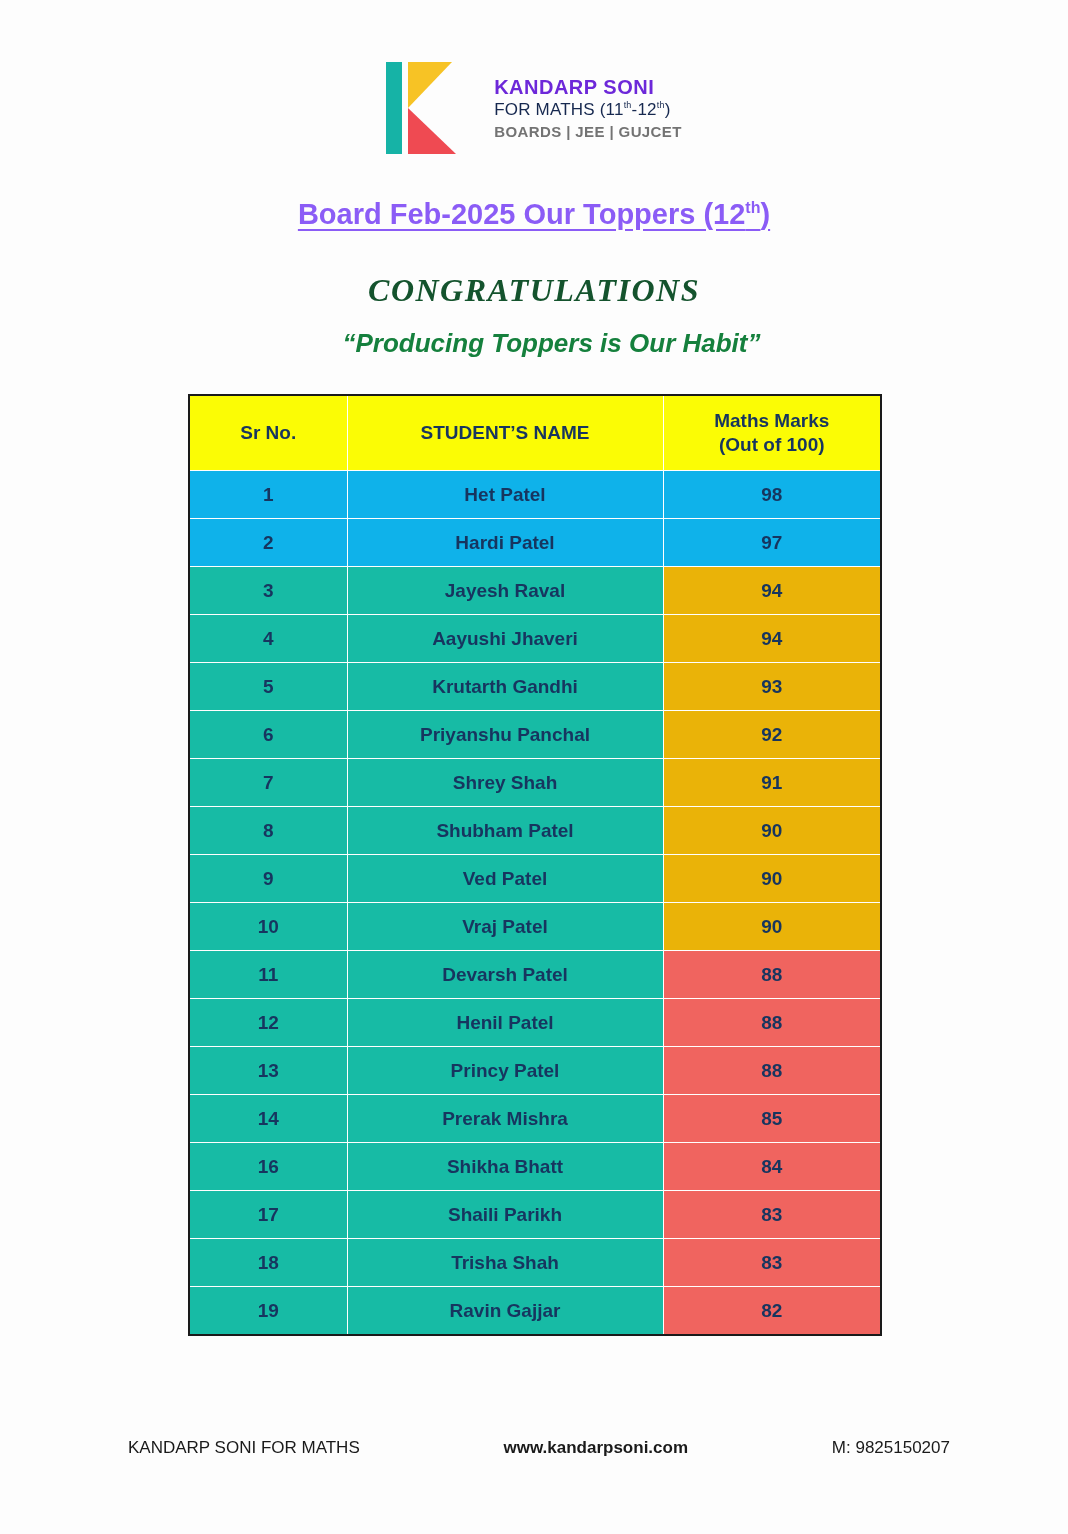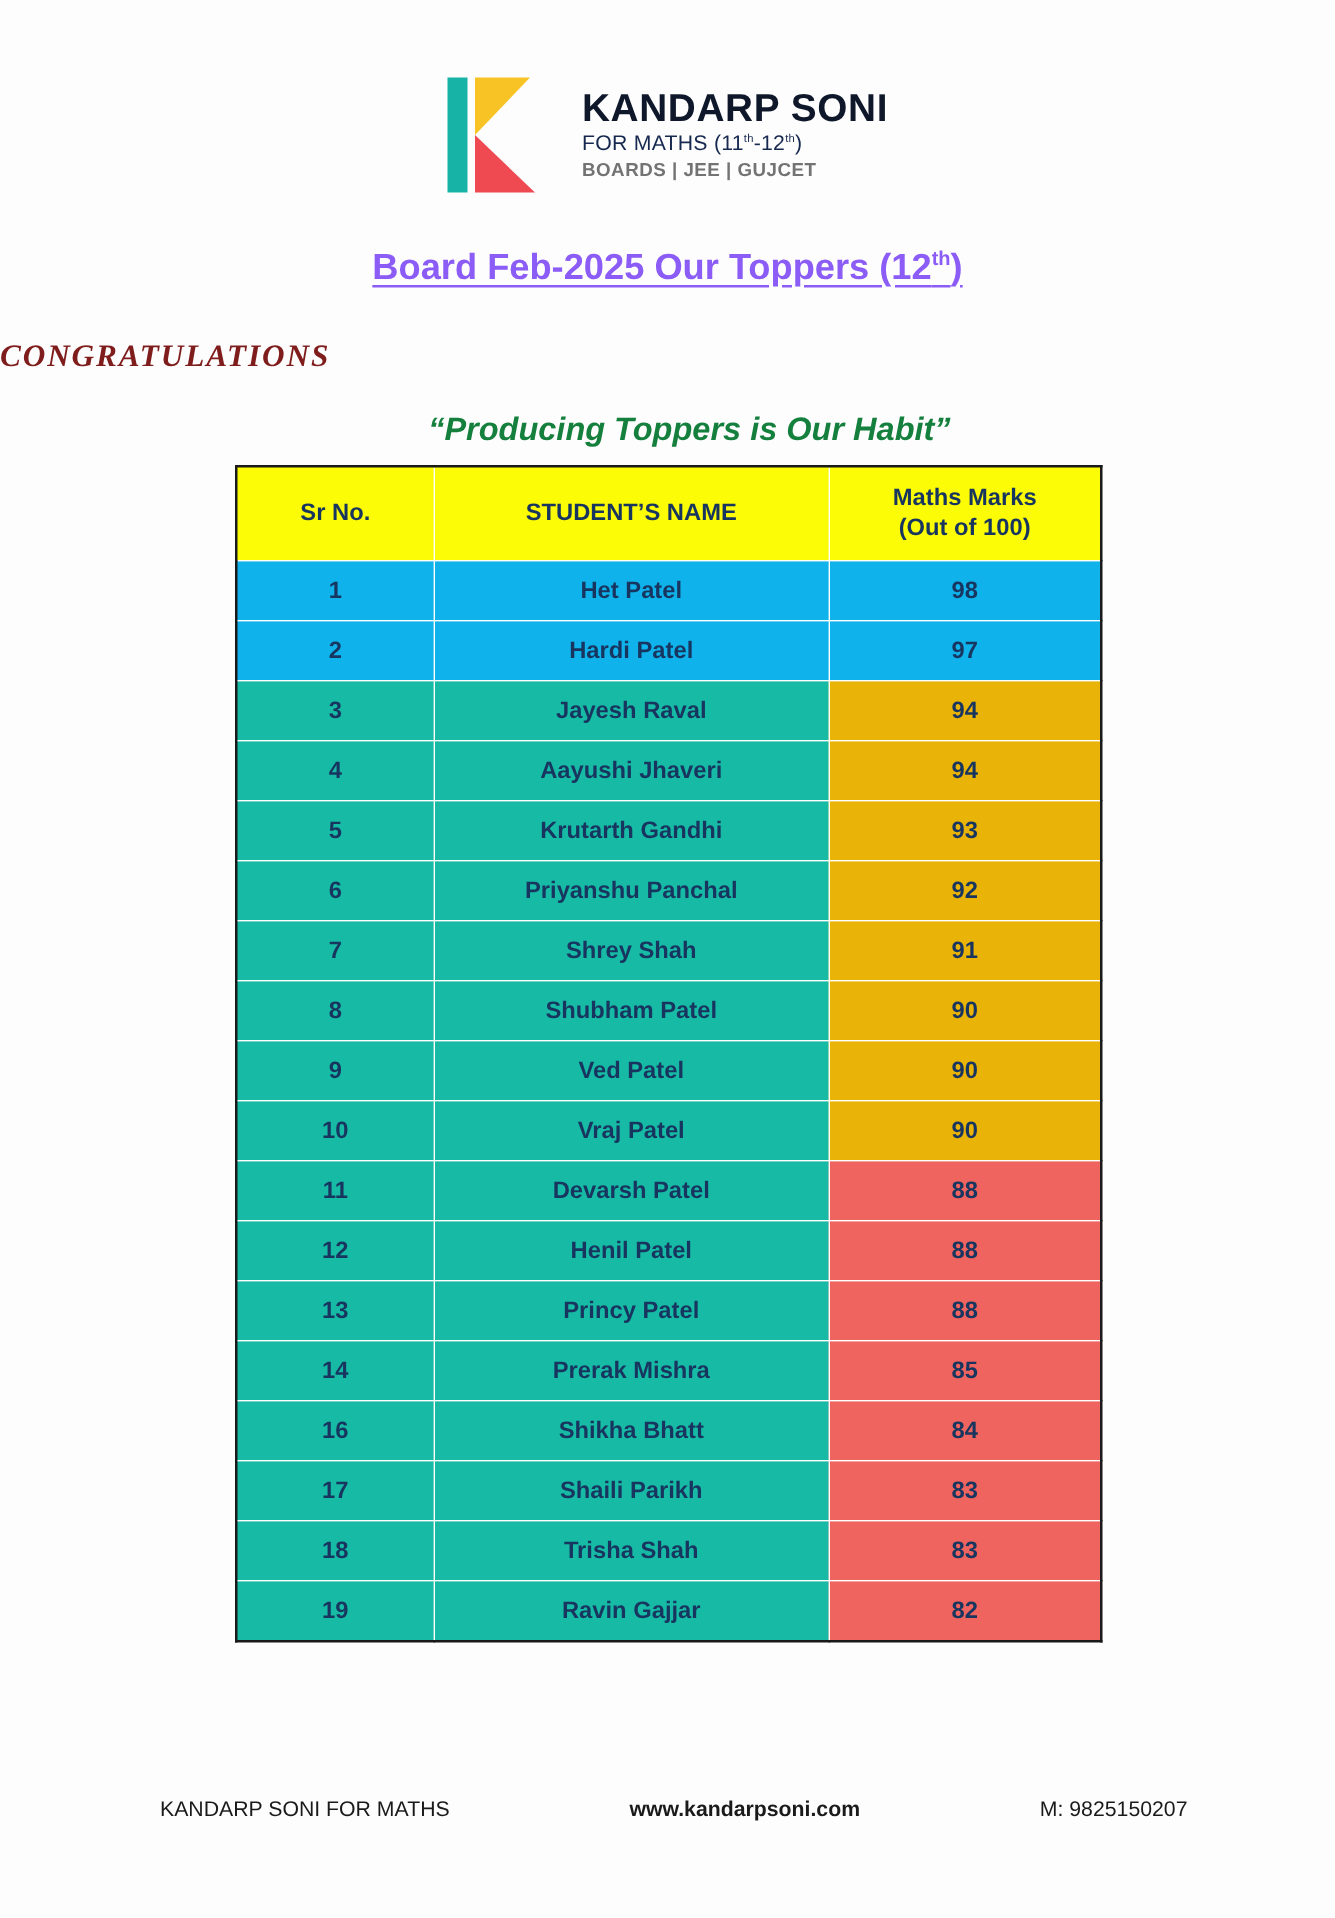--- a/index.html
+++ b/index.html
@@ -62,24 +62,24 @@
     border-left: 48px solid #ef4a52;
     border-top: 46px solid transparent;
   }
   .logo-text {
     display: flex;
     flex-direction: column;
     justify-content: center;
     line-height: 1.05;
   }
   .logo-name {
-    font-size: 31px;
+    font-size: 20px;
     font-weight: bold;
     letter-spacing: 0.5px;
-    color: #0f172a;
+    color: #6d28d9;
   }
   .logo-sub {
     font-size: 17px;
     font-weight: normal;
     color: #16284f;
     letter-spacing: 0.2px;
     margin-top: 3px;
   }
   .logo-sub sup { font-size: 9px; }
   .logo-exams {
@@ -101,45 +101,46 @@
     color: #8b5cf6;
     text-decoration: underline;
     text-underline-offset: 5px;
   }
   .title-main sup { font-size: 16px; }
 
   .title-congrats {
     position: absolute;
     left: 0; right: 0;
     top: 272px;
+    text-align: center;
     font-family: "Liberation Serif", serif;
-    font-size: 25px;
+    font-size: 32px;
     font-weight: bold;
     font-style: italic;
     letter-spacing: 1.5px;
-    color: #7f1d1d;
+    color: #14532d;
   }
 
   .title-tagline {
     position: absolute;
     left: 0; right: 0;
     top: 328px;
     text-align: center;
     font-size: 26px;
     font-weight: bold;
     font-style: italic;
     color: #15803d;
     padding-left: 35px;
   }
 
   
   .table-wrap {
     position: absolute;
     left: 188px;
-    top: 372px;
+    top: 394px;
     width: 821px;
   }
   table.toppers {
     border-collapse: collapse;
     width: 692px;
     table-layout: fixed;
   }
   table.toppers td, table.toppers th {
     border: 1px solid #ffffff;
     text-align: center;

